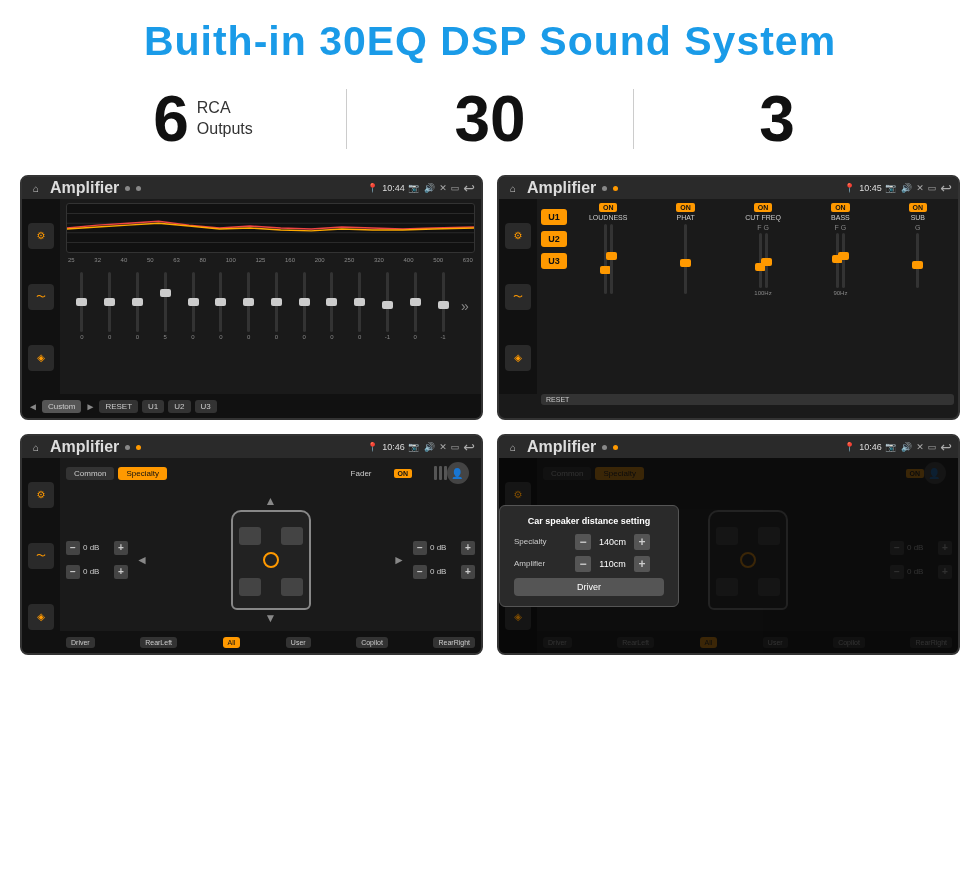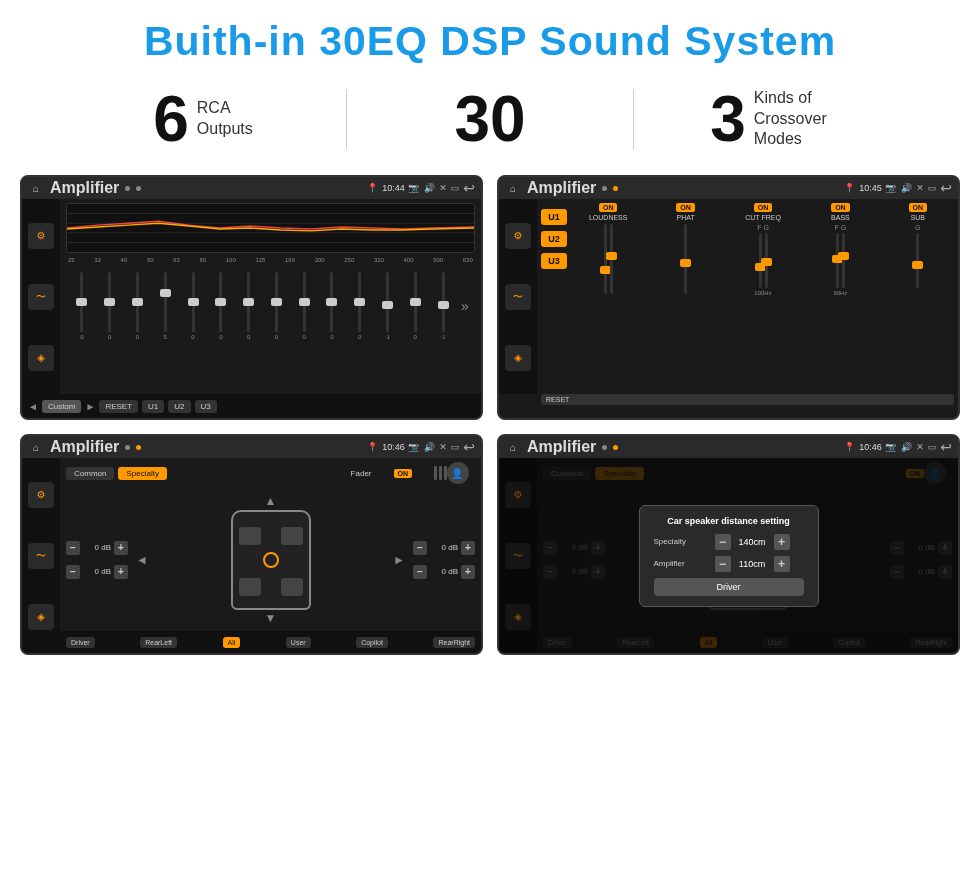--- a/index.html
+++ b/index.html
@@ -427,21 +427,21 @@
       justify-content: center;
       color: #ccc;
       font-size: 10px;
       font-weight: bold;
     }
 
     .db-value {
       font-size: 8px;
       color: #ccc;
       min-width: 28px;
-      text-align: right;
+      text-align: left;
     }
 
     .speaker-car-diagram {
       flex: 1;
       display: flex;
       align-items: center;
       justify-content: center;
       position: relative;
     }
 
@@ -503,21 +503,21 @@
       color: #111;
     }
 
     .dialog-overlay {
       position: absolute;
       inset: 0;
       background: rgba(0,0,0,0.5);
       z-index: 10;
       display: flex;
       align-items: center;
-      justify-content: center;
+      justify-content: flex-start;
     }
 
     .dialog-box {
       background: #2a2a2a;
       border: 1px solid #555;
       border-radius: 6px;
       padding: 10px 14px;
       min-width: 180px;
       max-width: 220px;
     }
@@ -604,21 +604,20 @@
     <span class="stat-number">6</span>
     <span class="stat-label">RCA<br>Outputs</span>
   </div>
   <div class="stat-divider"></div>
   <div class="stat-item">
     <span class="stat-number">30</span>
   </div>
   <div class="stat-divider"></div>
   <div class="stat-item">
     <span class="stat-number">3</span>
-    <span class="stat-label">Kinds of<br>Crossover Modes</span>
   </div>
 </div>
 
 <div class="screens-grid">
 
   <div class="car-screen">
     <div class="screen-topbar">
       <div class="topbar-home">⌂</div>
       <span class="topbar-title">Amplifier</span>
       <div class="topbar-dot"></div>

